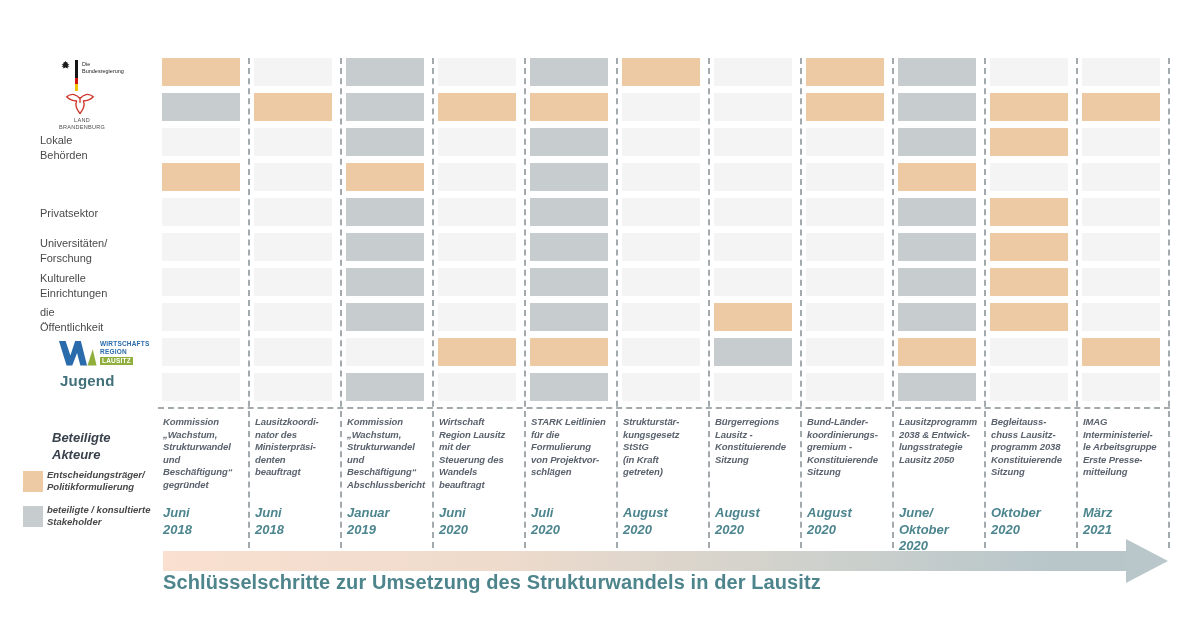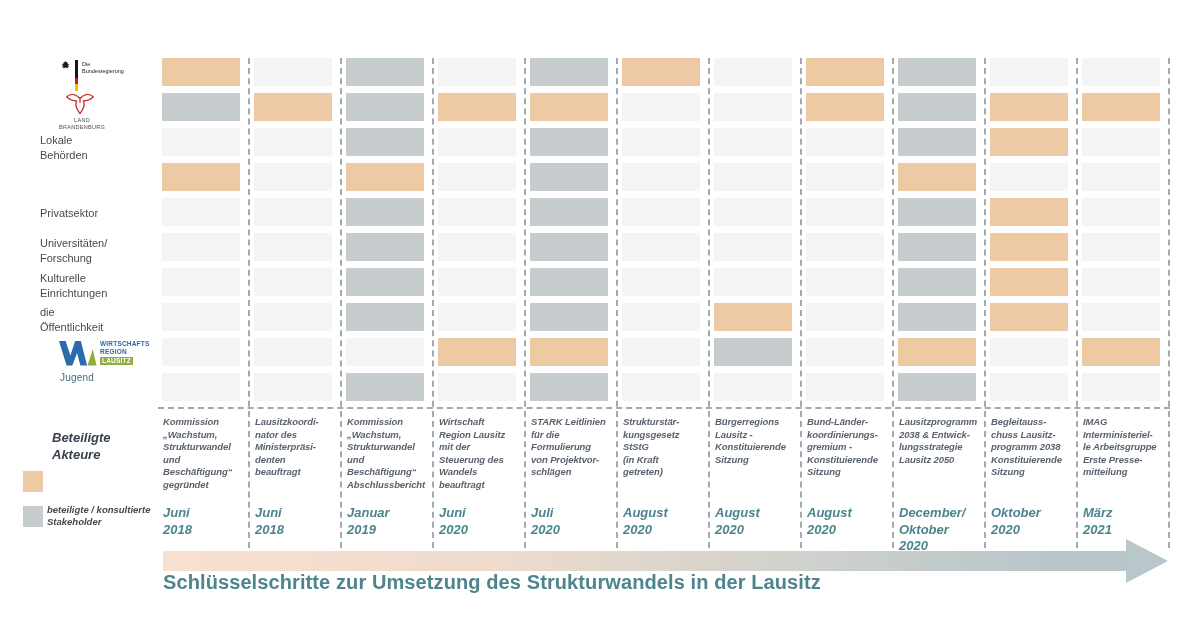--- a/index.html
+++ b/index.html
@@ -14,21 +14,21 @@
              font-size:9.5px;line-height:12.5px;font-weight:bold;color:#5a626d;
              letter-spacing:-0.1px;white-space:pre-line;}
   .evt-date{position:absolute;top:447px;left:5px;width:85px;
             font-size:13px;line-height:16.5px;font-weight:bold;color:#4c858e;
             white-space:pre-line;}
   .hline{position:absolute;left:158px;top:407px;width:1012px;height:0;
          border-top:2px dashed #a3aaae;}
   
   .label{position:absolute;left:40px;width:118px;font-size:11px;line-height:14.5px;
          color:#4a4a4a;white-space:pre-line;}
-  .label-jugend{position:absolute;left:60px;top:372px;font-size:10px;font-weight:normal;
+  .label-jugend{position:absolute;left:60px;top:372px;font-size:15px;font-weight:bold;
                 color:#41707a;letter-spacing:0.2px;}
   
   .legend-heading{position:absolute;left:52px;top:430px;font-size:13px;line-height:16.5px;
                   font-weight:bold;font-style:italic;color:#39424c;white-space:pre-line;}
   .swatch{position:absolute;left:23px;width:20px;height:21px;}
   .legend-label{position:absolute;left:47px;width:130px;font-size:9.5px;line-height:11.5px;
                 font-weight:bold;font-style:italic;color:#474747;white-space:pre-line;}
   
   .bund-eagle{position:absolute;left:59px;top:60px;}
   .bund-bar{position:absolute;left:75px;top:60px;width:2.5px;height:31px;
@@ -90,20 +90,22 @@
       <div>REGION</div>
       <span class="wrl-chip">LAUSITZ</span>
     </div>
   </div>
 
   <div class="label-jugend">Jugend</div>
 
   <div class="legend-heading">Beteiligte
 Akteure</div>
   <div class="swatch" style="top: 471px; background: rgb(237, 202, 163);" id="swatch-decision"></div>
+  <div class="legend-label" style="top:469px">Entscheidungsträger/
+Politikformulierung</div>
   <div class="swatch" style="top: 506px; background: rgb(199, 204, 206);" id="swatch-stakeholder"></div>
   <div class="legend-label" style="top:504px">beteiligte / konsultierte
 Stakeholder</div>
 
   <div class="cols" id="cols">
       <div class="col">
         <div class="cell" style="top: 0px; background: rgb(237, 202, 163);"></div>
         <div class="cell" style="top: 35px; background: rgb(199, 204, 206);"></div>
         <div class="cell" style="top: 70px; background: rgb(244, 244, 245);"></div>
         <div class="cell" style="top: 105px; background: rgb(237, 202, 163);"></div>
@@ -264,21 +266,21 @@
         <div class="cell" style="top: 140px; background: rgb(199, 204, 206);"></div>
         <div class="cell" style="top: 175px; background: rgb(199, 204, 206);"></div>
         <div class="cell" style="top: 210px; background: rgb(199, 204, 206);"></div>
         <div class="cell" style="top: 245px; background: rgb(199, 204, 206);"></div>
         <div class="cell" style="top: 280px; background: rgb(237, 202, 163);"></div>
         <div class="cell" style="top: 315px; background: rgb(199, 204, 206);"></div>
         <div class="evt-title">Lausitzprogramm
 2038 &amp; Entwick-
 lungsstrategie
 Lausitz 2050</div>
-        <div class="evt-date">December/
+        <div class="evt-date">June/
 Oktober
 2020</div>
       </div>
       <div class="col">
         <div class="cell" style="top: 0px; background: rgb(244, 244, 245);"></div>
         <div class="cell" style="top: 35px; background: rgb(237, 202, 163);"></div>
         <div class="cell" style="top: 70px; background: rgb(237, 202, 163);"></div>
         <div class="cell" style="top: 105px; background: rgb(244, 244, 245);"></div>
         <div class="cell" style="top: 140px; background: rgb(237, 202, 163);"></div>
         <div class="cell" style="top: 175px; background: rgb(237, 202, 163);"></div>

